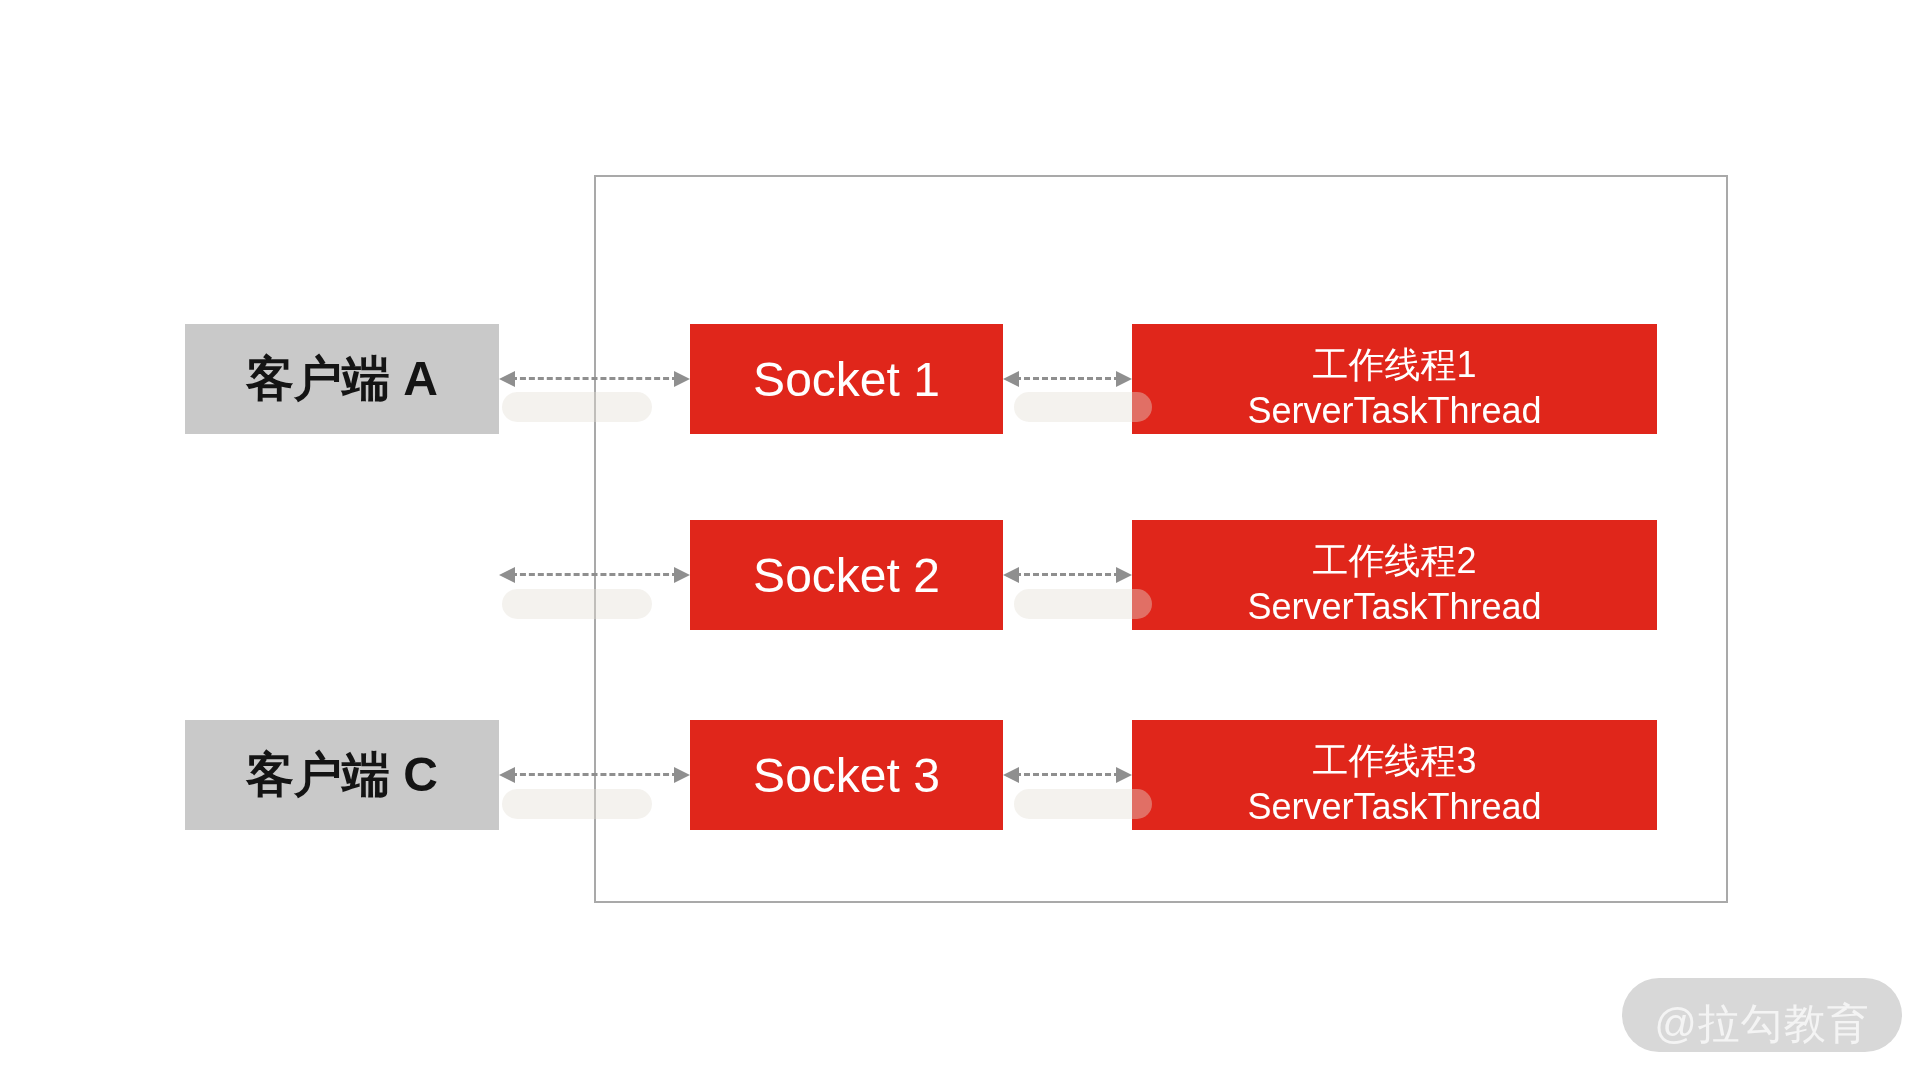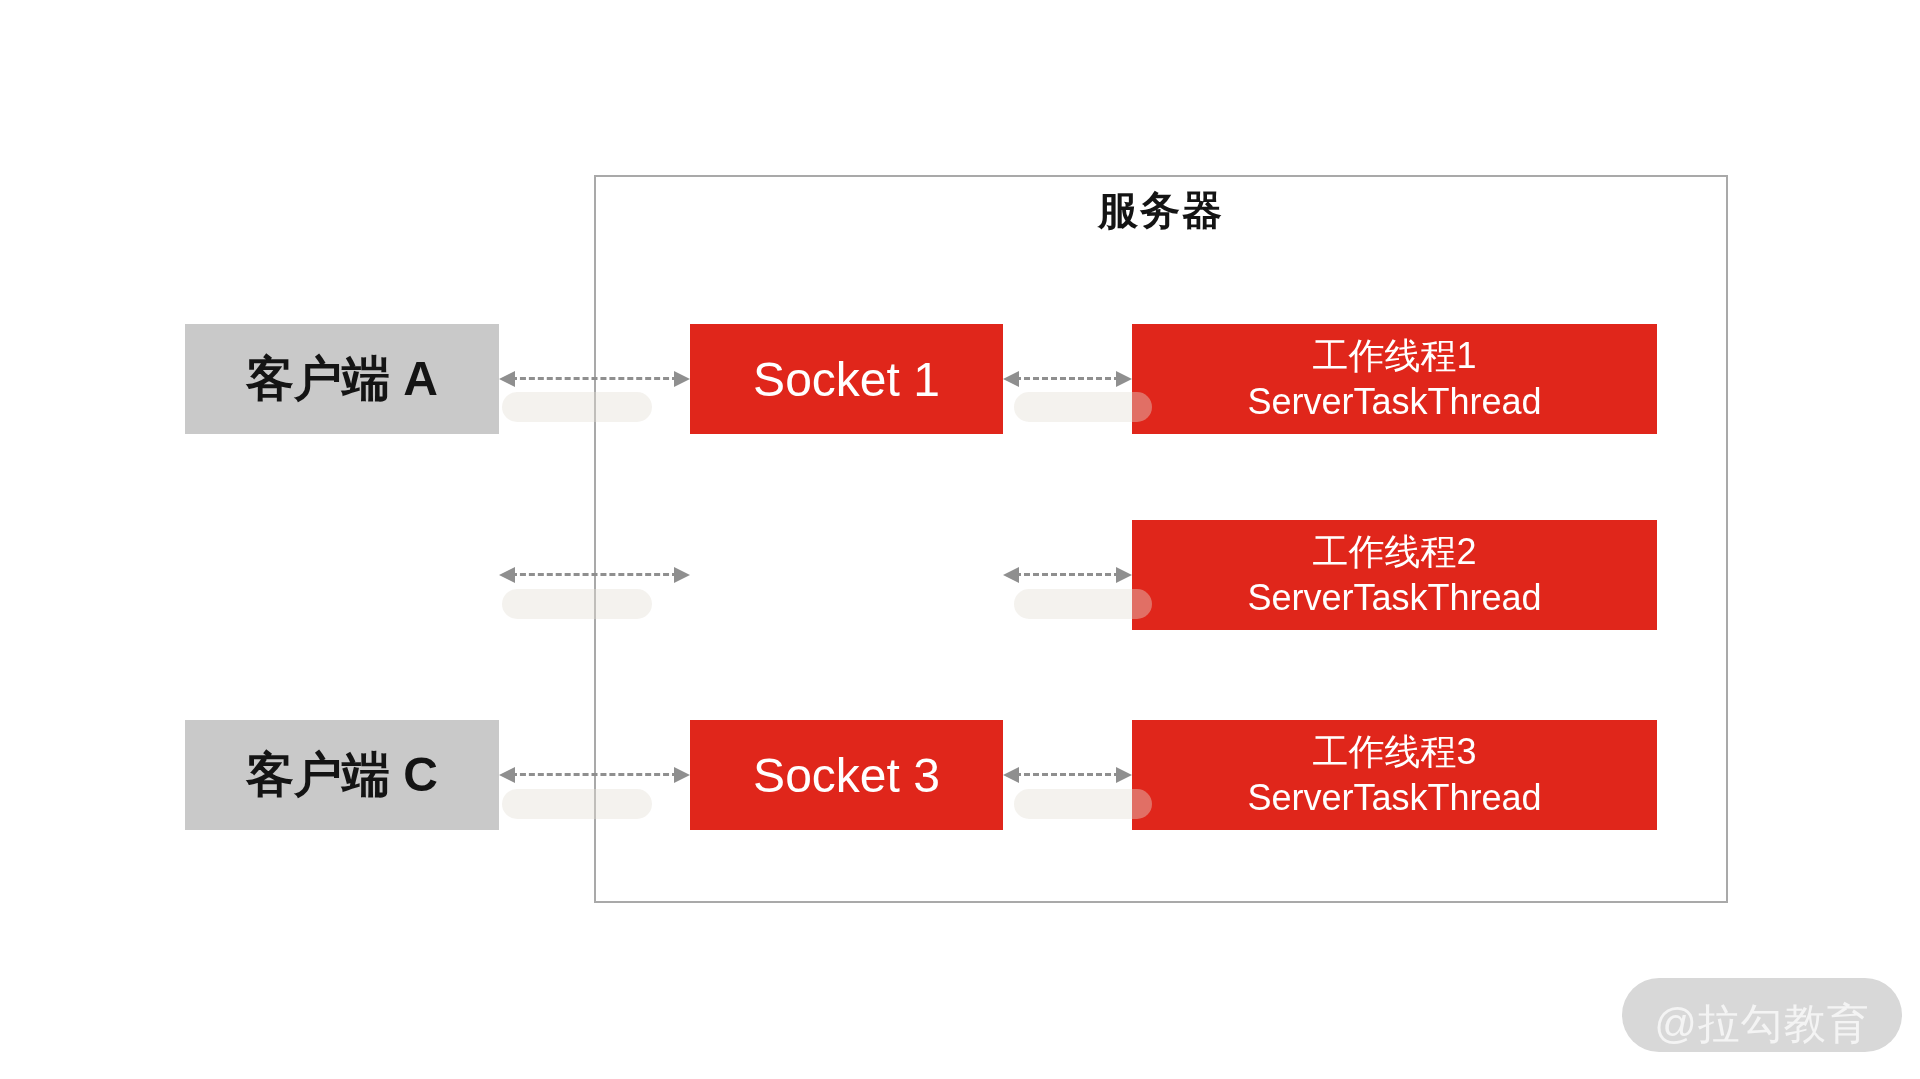--- a/index.html
+++ b/index.html
@@ -52,20 +52,21 @@
     background:var(--box-red);
     color:var(--text-light);
     font-size:48px;font-weight:500;
   }
   .thread{
     left:1132px;width:525px;
     background:var(--box-red);
     color:var(--text-light);
     font-size:36px;font-weight:500;
     line-height:46px;
+    justify-content:flex-end;
   }
   .row-0{top:324px;}
   .row-1{top:520px;}
   .row-2{top:720px;}
 
   
   .arrow{position:absolute;height:16px;}
   .arrow .line{
     position:absolute;left:12px;right:12px;top:6px;height:0;
     border-top:3px dashed var(--arrow-gray);
@@ -106,21 +107,20 @@
     font-size:42px;font-weight:500;color:var(--watermark-text);
     letter-spacing:1px;
   }
 </style>
 </head>
 <body>
 
 <div class="canvas">
 
   <div class="server-box"></div>
-  <div class="server-title">服务器</div>
 
   <div class="node client row-0">
     <span>客户端 A</span>
   </div>
   <div class="arrow a-cs ay-0">
     <span class="head-left"></span>
     <span class="line"></span>
     <span class="head-right"></span>
   </div>
   <div class="node socket row-0">
@@ -135,20 +135,23 @@
     <span>工作线程1</span>
     <span>ServerTaskThread</span>
   </div>
   <div class="ghost g-cs gy-0"></div>
   <div class="ghost g-st gy-0"></div>
 
   <div class="arrow a-cs ay-1">
     <span class="head-left"></span>
     <span class="line"></span>
     <span class="head-right"></span>
+  </div>
+  <div class="node socket row-1">
+    <span>Socket 2</span>
   </div>
   <div class="arrow a-st ay-1">
     <span class="head-left"></span>
     <span class="line"></span>
     <span class="head-right"></span>
   </div>
   <div class="node thread row-1">
     <span>工作线程2</span>
     <span>ServerTaskThread</span>
   </div>

